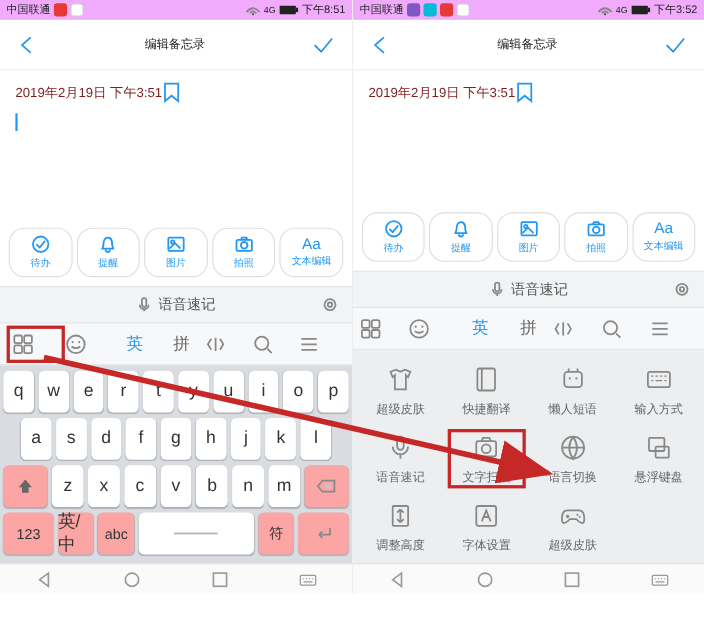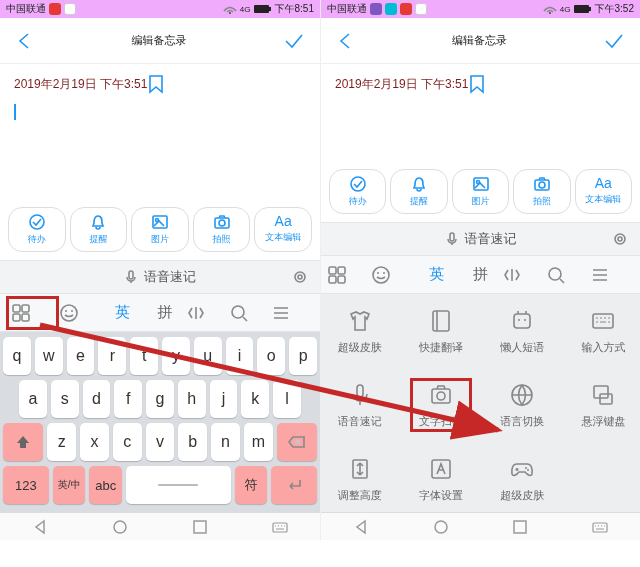--- a/index.html
+++ b/index.html
@@ -60,21 +60,21 @@
     flex: 1; height: 38px; background: #fff; border-radius: 5px;
     display: flex; align-items: center; justify-content: center; font-size: 16px; color: #333;
     box-shadow: 0 1px 1px rgba(0,0,0,0.2); min-width: 0;
   }
   .key.meta { background: #fca5a5; font-size: 13px; }
   .key.wide { flex: 1.4; }
   .key.space { flex: 3.2; }
   .row2 { padding: 0 16px; }
   .tool-grid {
     background: #eceef0; flex: 1; display: grid; grid-template-columns: repeat(4, 1fr);
-    grid-template-rows: repeat(3, 1fr); padding: 10px 6px 6px 8px; gap: 20px;
+    grid-template-rows: repeat(3, 1fr); padding: 10px 6px 6px 8px; gap: 8px;
   }
   .tg-item { display: flex; flex-direction: column; align-items: center; justify-content: center; gap: 5px; position: relative; }
   .tg-label { font-size: 11px; color: #666; }
   .tg-icon { width: 28px; height: 28px; display: flex; align-items: center; justify-content: center; color: #777; }
   .nav-bar {
     height: 28px; background: #fafafa; border-top: 1px solid #ddd;
     display: flex; align-items: center; justify-content: space-around; color: #888;
   }
   .redbox { border: 3px solid #c62828; }
   svg { display: block; }
@@ -256,21 +256,21 @@
         <div class="key">m</div>
         <div class="key meta wide">
             <svg width="18" height="14">
               <path d="M5 2 L1 7 L5 12 H16 V2 Z" class="svgicon-gray" fill="#666" stroke="none"></path>
               <path d="M8 5 L12 9 M12 5 L8 9" stroke="#c3c8cf" stroke-width="1.5"></path>
             </svg>
           </div>
       </div>
       <div class="krow">
         <div class="key meta wide">123</div>
-        <div class="key meta" style="font-size:10px">英/中</div>
+        <div class="key meta" style="font-size:16px">英/中</div>
         <div class="key meta">abc</div>
         <div class="key space">
             <span style="width:40px;height:2px;background:#bbb;border-radius:1px"></span>
           </div>
         <div class="key meta">符</div>
         <div class="key meta wide">
             <svg width="18" height="14">
               <path d="M15 2 V8 H5 M5 8 L8 5 M5 8 L8 11" class="svgicon-gray" stroke="#666"></path>
             </svg>
           </div>

